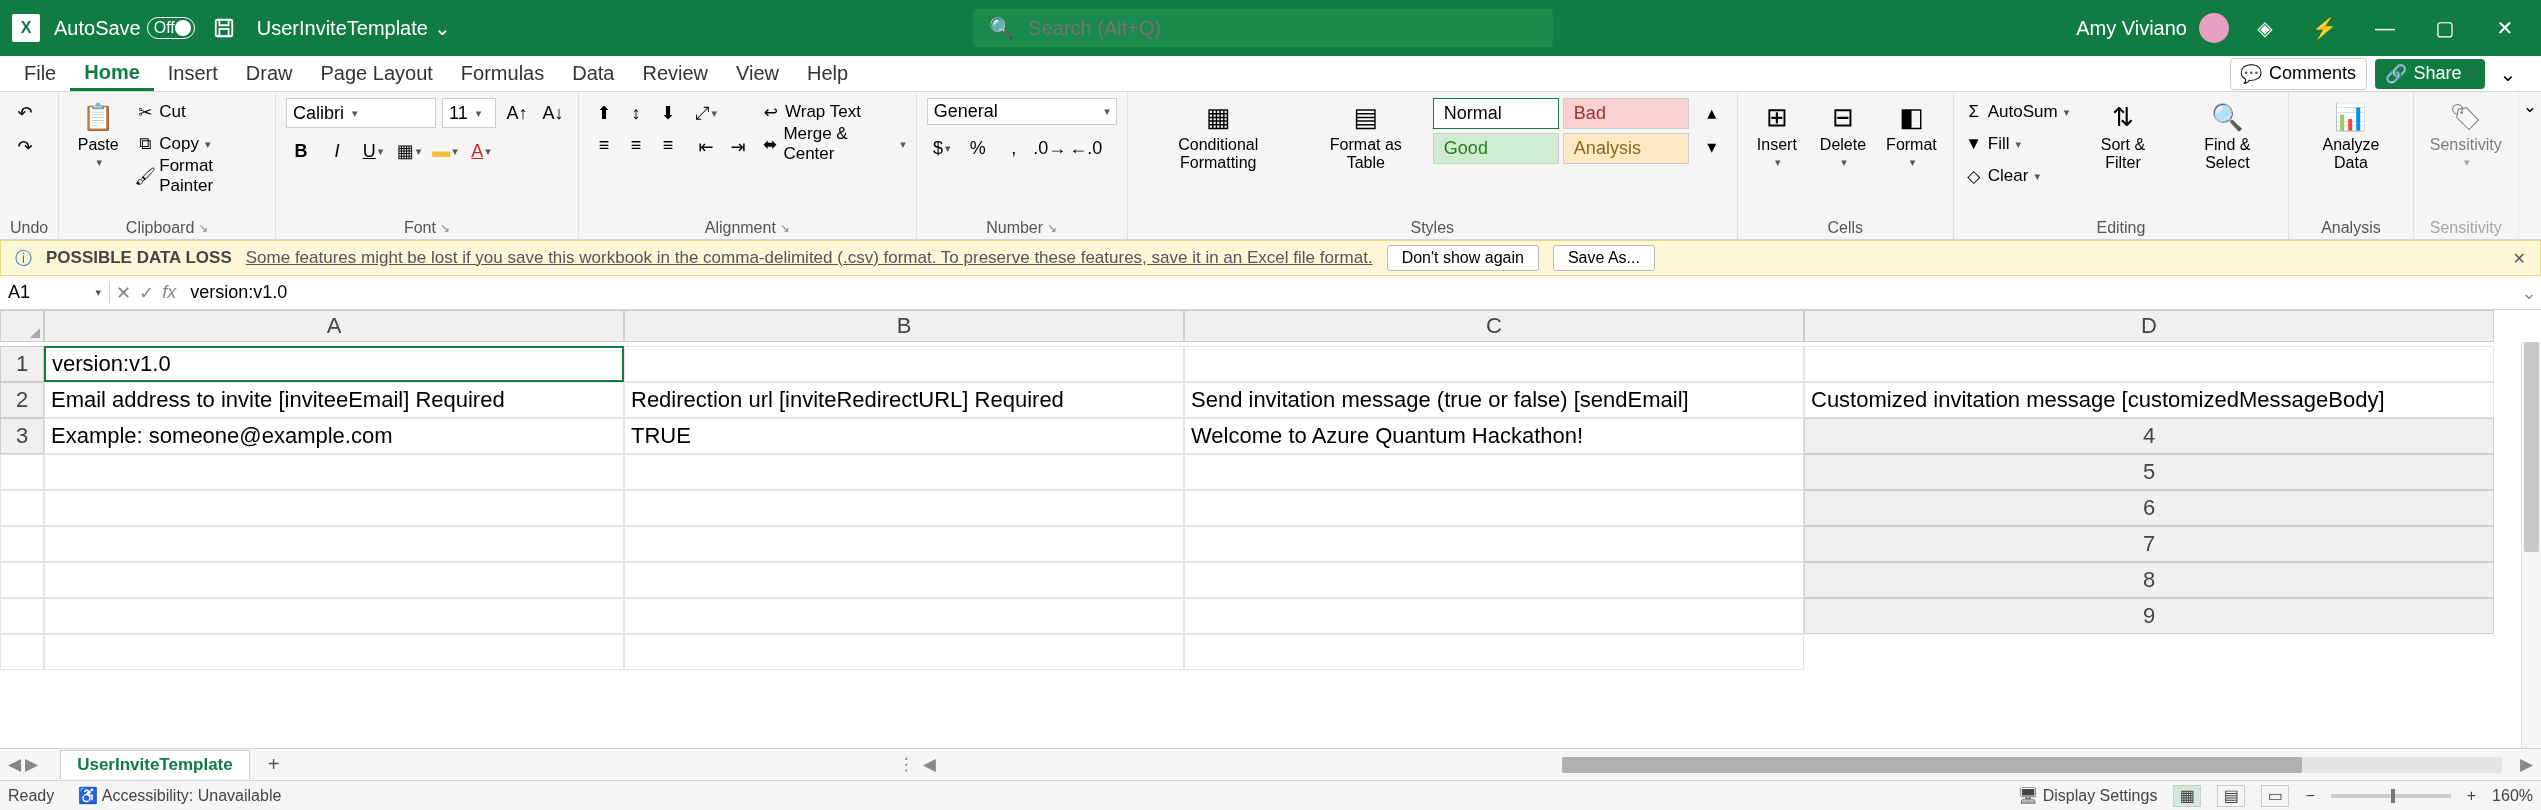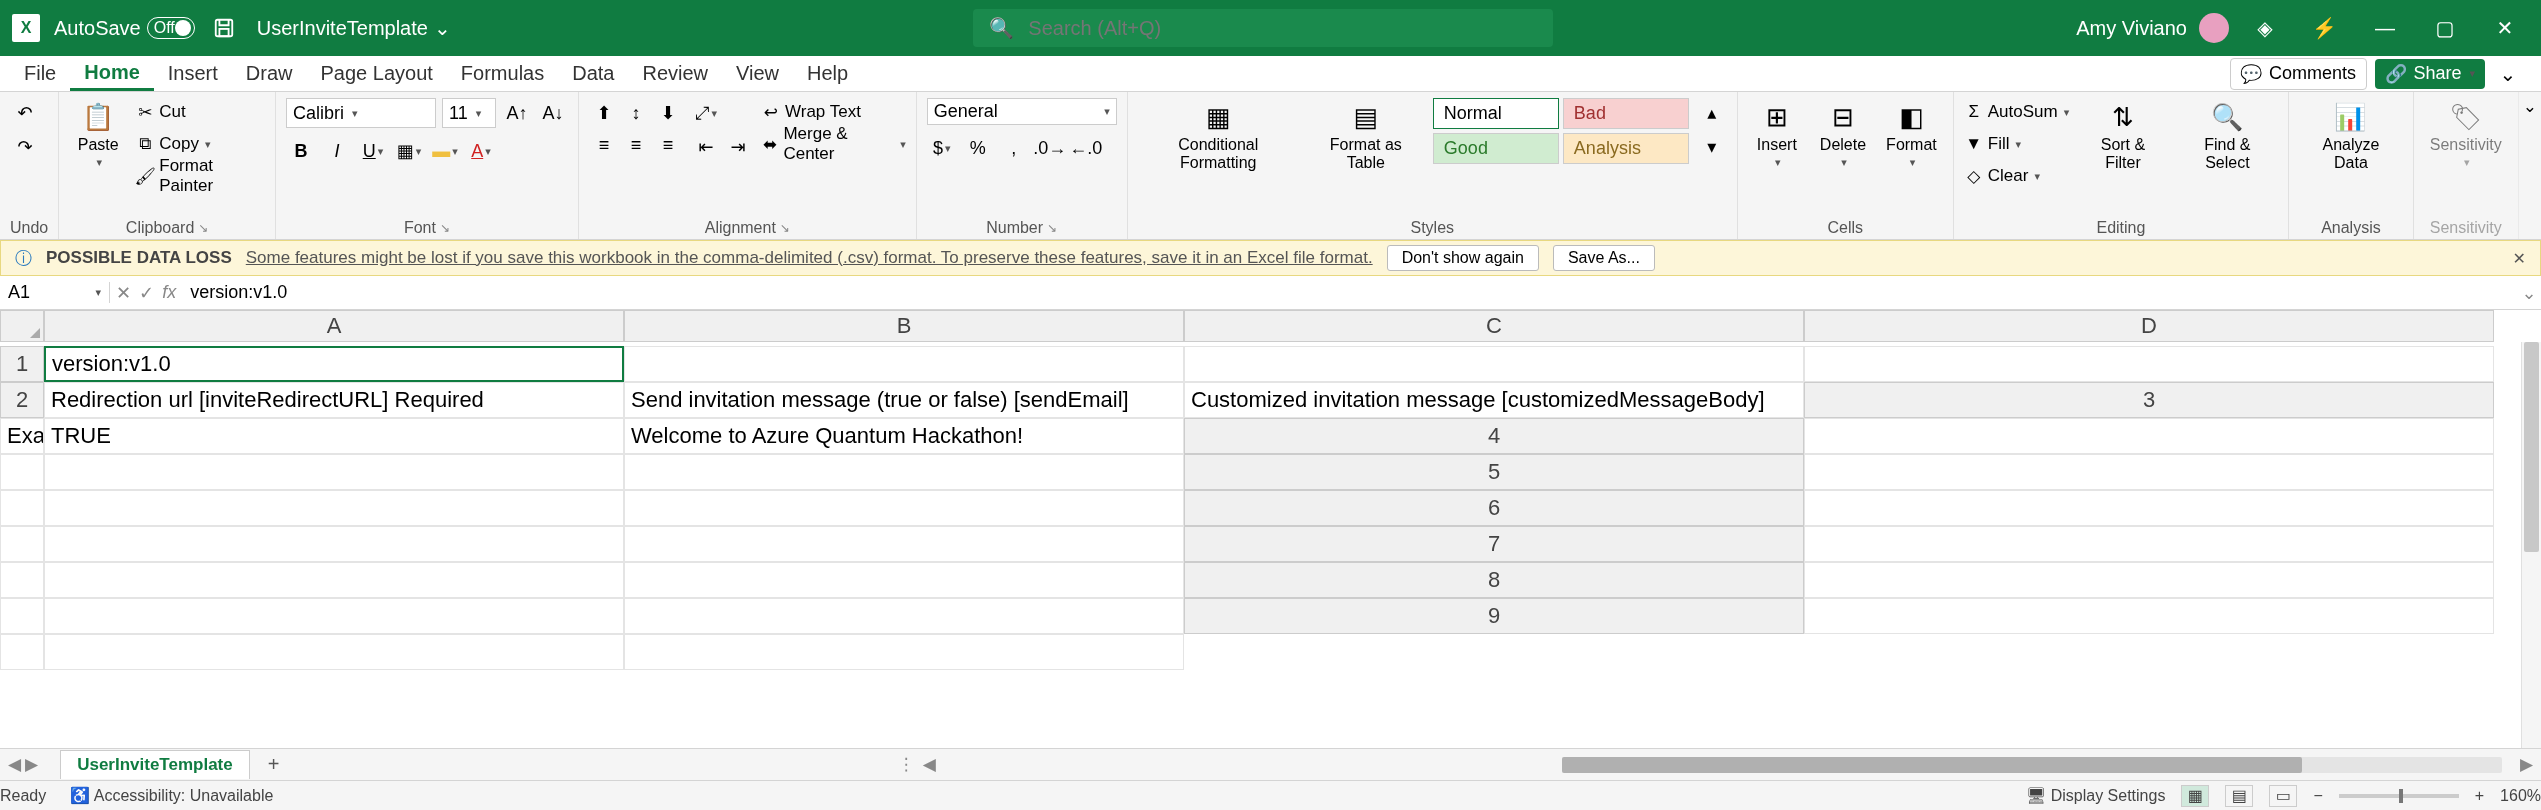--- a/index.html
+++ b/index.html
@@ -78,21 +78,21 @@
 
 
 .sheettabs { height:32px; display:flex; align-items:center; border-top:1px solid #d4d4d4; background:#f5f5f5; font-size:17px; }
 .sheettabs .nav { display:flex; gap:4px; padding:0 8px; color:#888; }
 .sheettabs .tab { background:#fff; border:1px solid #ccc; border-bottom:0; padding:4px 16px; margin-left:14px; color:#107c41; font-weight:600; }
 .sheettabs .add { margin-left:18px; font-size:20px; color:#555; }
 .sheettabs .hscroll { margin-left:auto; height:16px; width:940px; background:#e4e4e4; border-radius:2px; margin-right:10px; position:relative; }
 .sheettabs .hscroll .thumb { position:absolute; left:0; width:740px; top:0; bottom:0; background:#b0b0b0; border-radius:2px; }
 
 
-.statusbar { height:30px; background:#f5f5f5; border-top:1px solid #d4d4d4; display:flex; align-items:center; padding:0 0; font-size:16px; color:#444; gap:24px; }
+.statusbar { height:30px; background:#f5f5f5; border-top:1px solid #d4d4d4; display:flex; align-items:center; padding:0 8px; font-size:16px; color:#444; gap:24px; }
 .statusbar .right { margin-left:auto; display:flex; align-items:center; gap:16px; }
 .statusbar .viewbtn { width:28px; height:22px; border:1px solid #ccc; display:flex; align-items:center; justify-content:center; }
 .statusbar .viewbtn.active { background:#d0e9dc; }
 .statusbar .zslider { width:120px; height:4px; background:#ccc; position:relative; }
 .statusbar .zslider::after { content:""; position:absolute; left:50%; top:-5px; width:4px; height:14px; background:#777; }
 </style>
 </head>
 <body>
 
 <div class="titlebar">
@@ -431,20 +431,21 @@
     <div class="colhdr" style="height:32px;">C</div>
     <div class="colhdr" style="height:32px;">D</div>
 
     <div class="rowhdr">1</div>
     <div class="cell selected">version:v1.0</div>
     <div class="cell"></div>
     <div class="cell"></div>
     <div class="cell"></div>
 
     <div class="rowhdr">2</div>
+    <div class="cell">Email address to invite [inviteeEmail] Required</div>
     <div class="cell">Redirection url [inviteRedirectURL] Required</div>
     <div class="cell">Send invitation message (true or false) [sendEmail]</div>
     <div class="cell">Customized invitation message [customizedMessageBody]</div>
 
     <div class="rowhdr">3</div>
     <div class="cell">Example:    someone@example.com</div>
     <div class="cell">TRUE</div>
     <div class="cell">Welcome to Azure Quantum Hackathon!</div>
 
     <div class="rowhdr">4</div>

